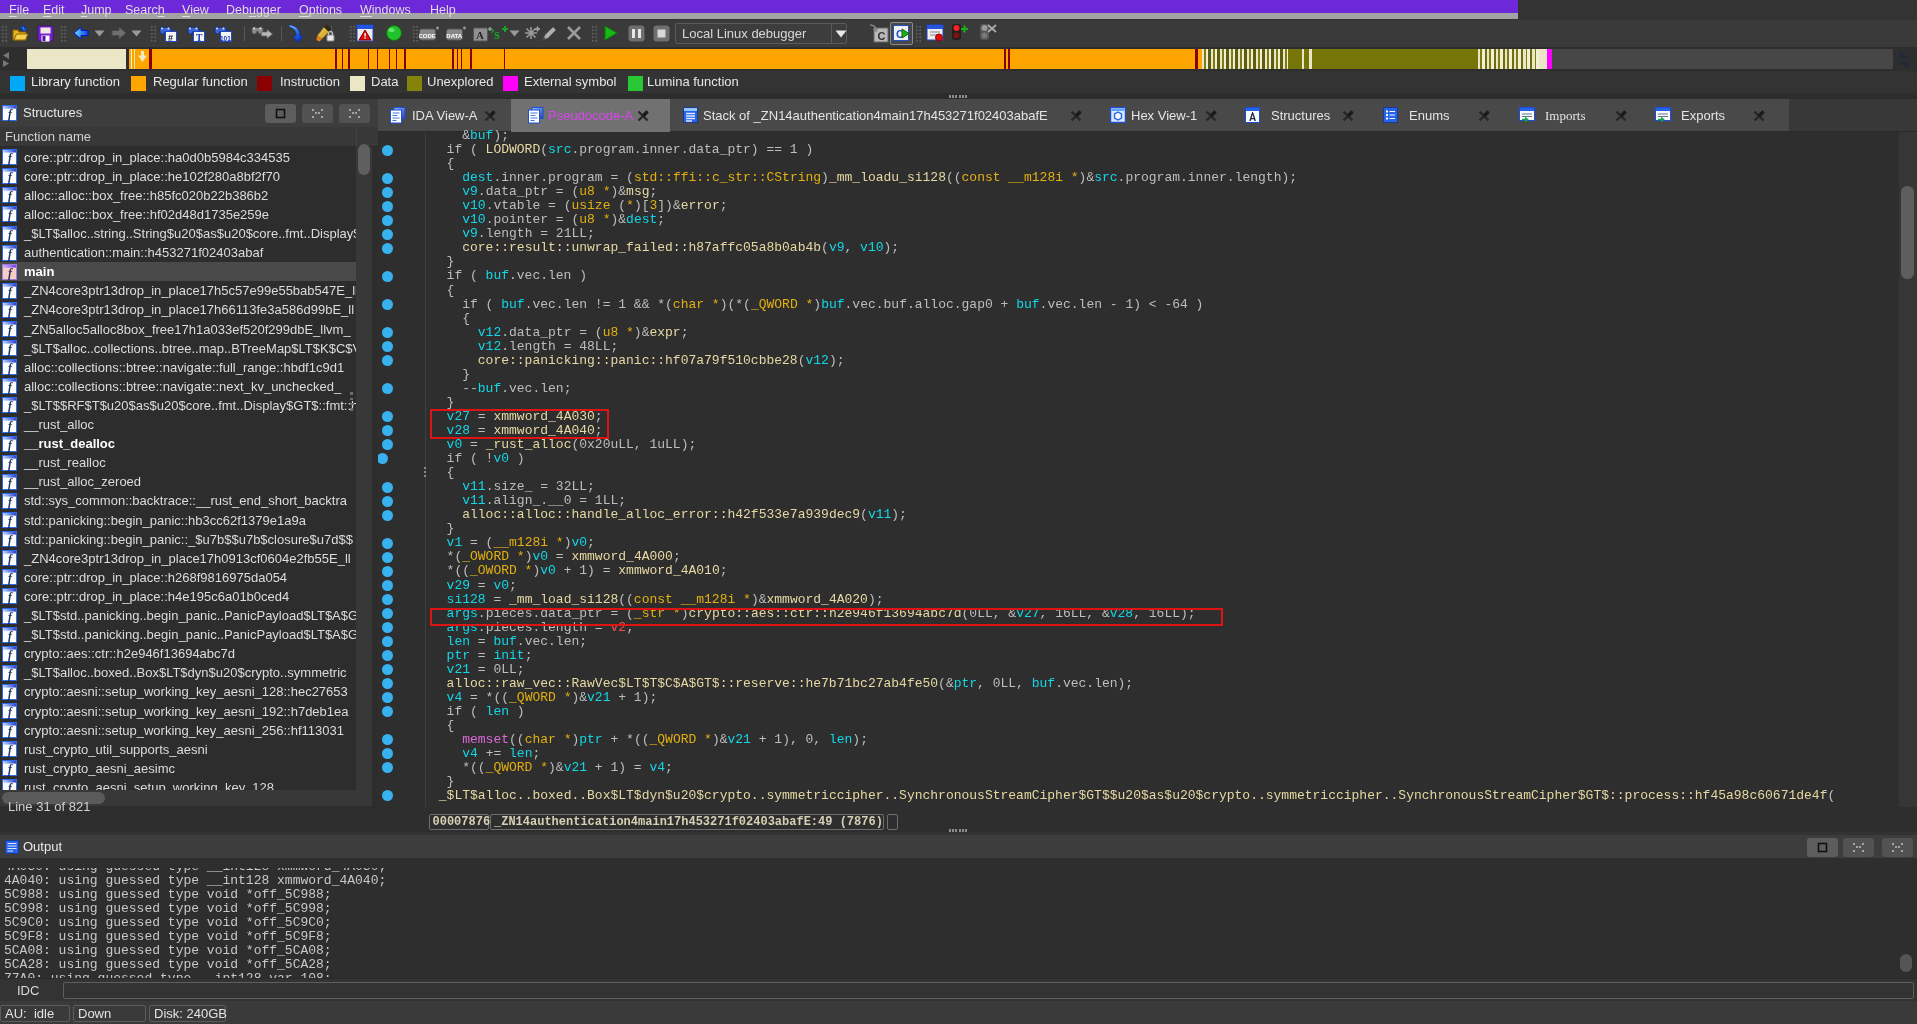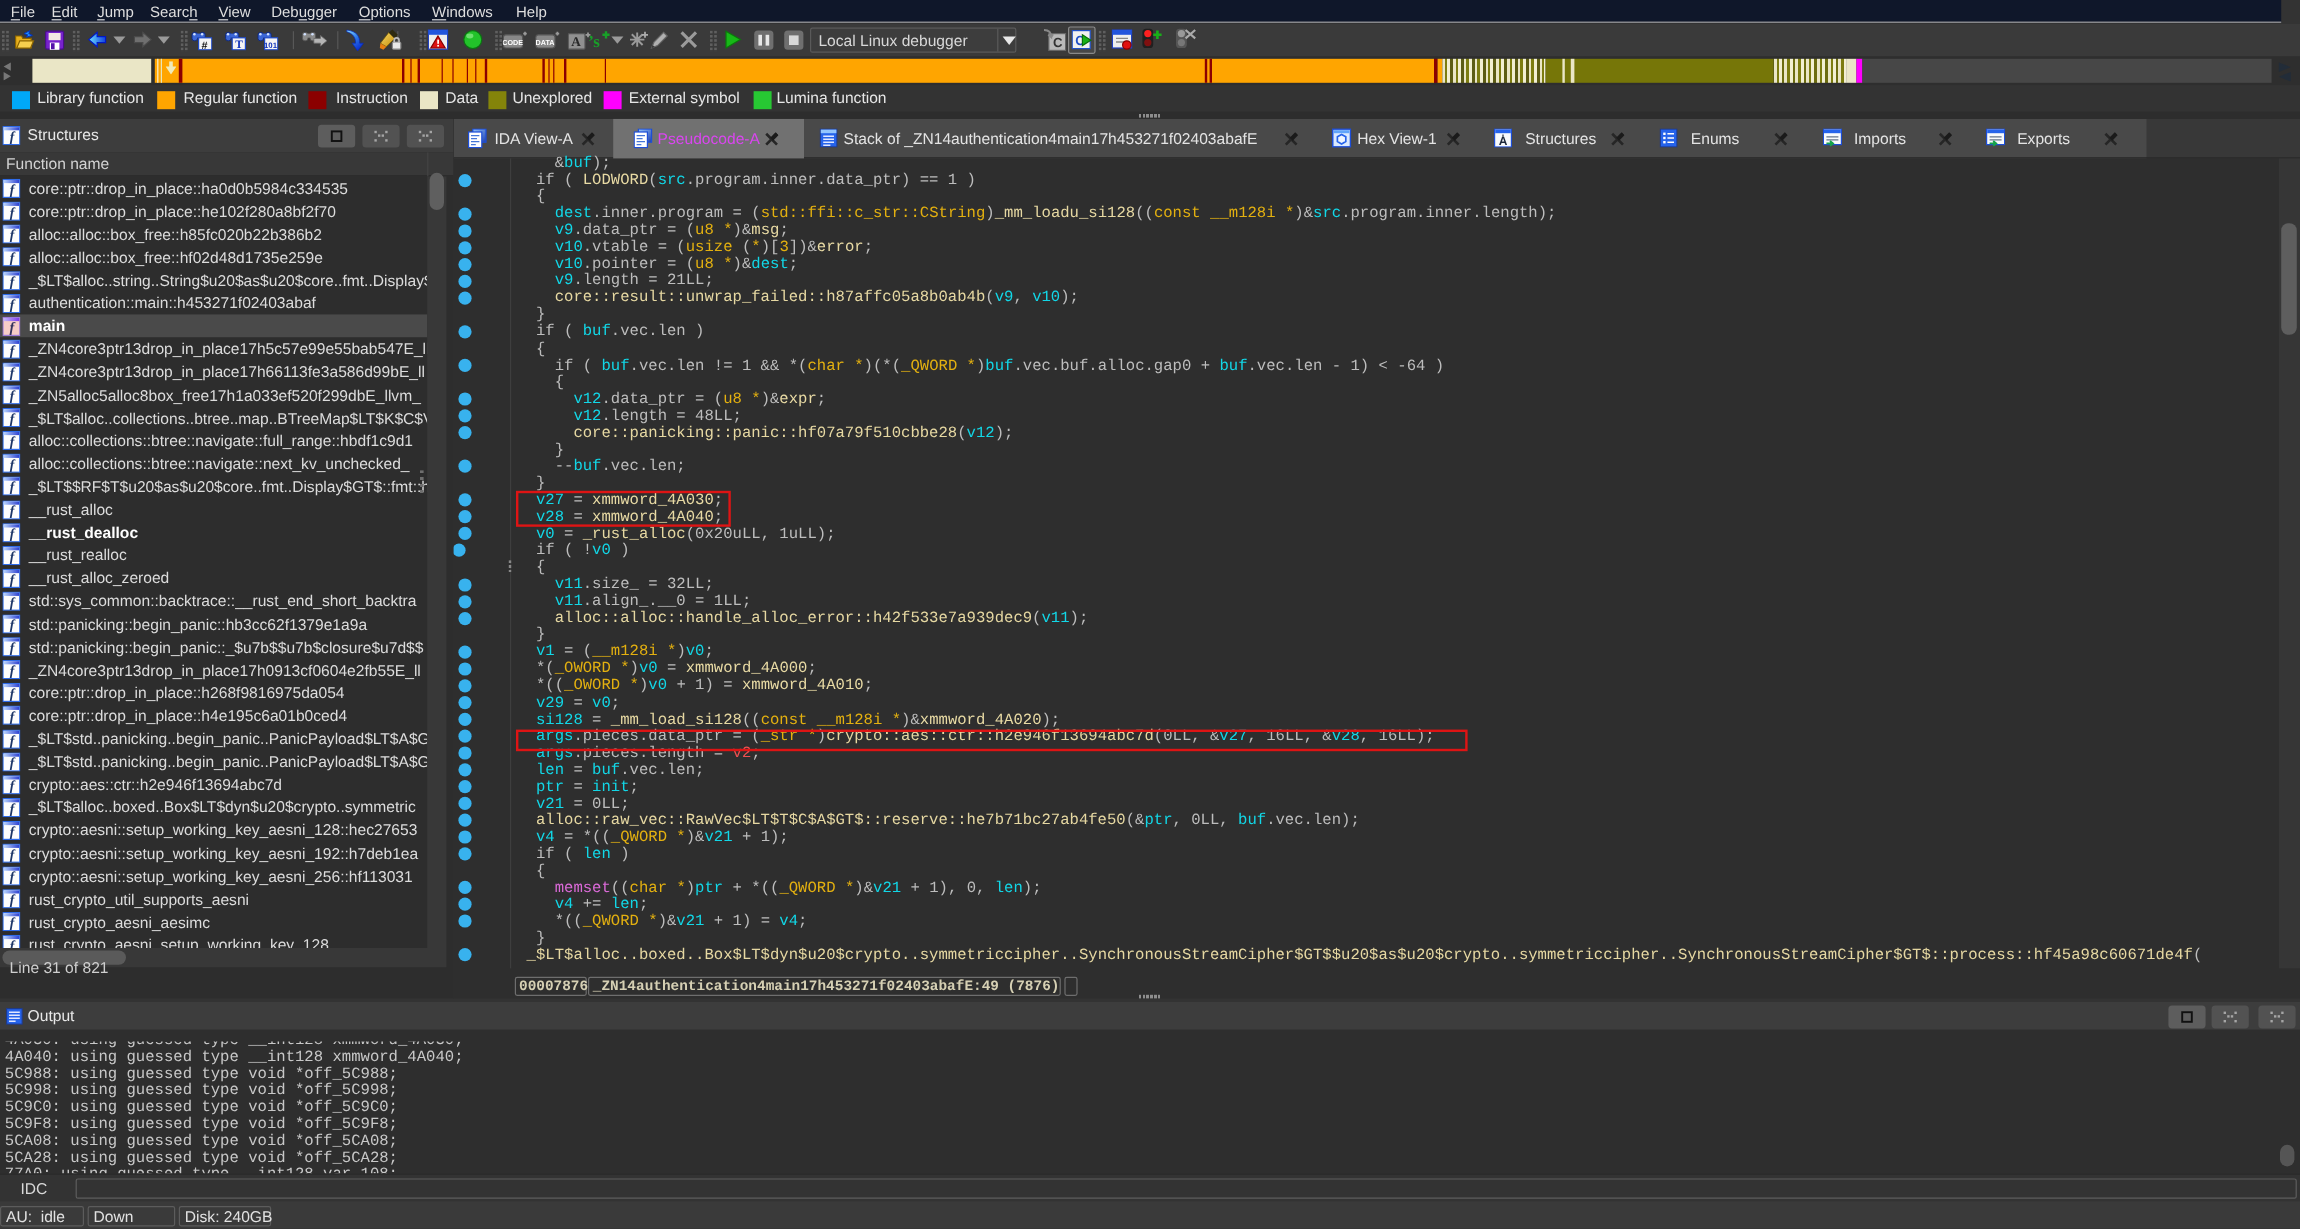--- a/index.html
+++ b/index.html
@@ -16,21 +16,21 @@
 .frow{position:absolute;left:0;width:356px;height:19.1px;overflow:hidden}
 .frow .tx{position:absolute;left:24px;top:0;height:19.1px;line-height:19.5px;font-size:13px;color:#dcdcdc;white-space:pre}
 .ficon{position:absolute;left:2px;top:1.5px}
 .wbtn{position:absolute;width:31px;height:19px;border-radius:3px;background:#5d5d5d}
 .wbtn.d{background:#525252}
 .tabtx{position:absolute;top:0;height:33px;line-height:33px;font-size:13px;color:#e4e4e4;white-space:nowrap}
 .redbox{position:absolute;border:2px solid #de1414}
 .obox{position:absolute;border:1px solid #6e6e6e;border-radius:2px;height:16px;font-family:"Liberation Mono",monospace;font-size:12px;font-weight:bold;color:#d6d0b4;line-height:14px;padding:0 3px;white-space:pre}
 .sbox{position:absolute;border:1px solid #5c5c5c;border-radius:2px;height:17px;font-size:13px;color:#e2e2e2;line-height:16px;padding:0 4px;white-space:pre}
 </style></head><body>
-<div class="abs" style="left:0;top:0;width:1901px;height:19px;background:#0f172a;border-bottom:1px solid #a3a3a3">
+<div class="abs" style="left:0;top:0;width:1518px;height:19px;background:#6d28d9;border-bottom:6px solid #a3a3a3">
 <div class="mi" style="left:9px"><u>F</u>ile</div>
 <div class="mi" style="left:43px"><u>E</u>dit</div>
 <div class="mi" style="left:81px"><u>J</u>ump</div>
 <div class="mi" style="left:125px">Searc<u>h</u></div>
 <div class="mi" style="left:182px"><u>V</u>iew</div>
 <div class="mi" style="left:226px">Deb<u>u</u>gger</div>
 <div class="mi" style="left:299px"><u>O</u>ptions</div>
 <div class="mi" style="left:360px"><u>W</u>indows</div>
 <div class="mi" style="left:430px">Help</div>
 </div>
@@ -708,21 +708,21 @@
       <path d="M10.5 1.5 L6 6" stroke="#1a1a1a" stroke-width="3.4"></path>
     </svg>
 <svg class="abs" style="left:1141px;top:8px" width="16" height="16" viewBox="0 0 16 16">
       <rect x="0.5" y="0.5" width="15" height="13" fill="#f8fafc" stroke="#1d4ed8"></rect>
       <rect x="1" y="1" width="14" height="3" fill="#2563eb"></rect>
       <g stroke="#64748b" stroke-width="1">
         <path d="M3 7 L13 7 M3 9.5 L13 9.5"></path>
       </g>
       <path d="M3 12.5 L8 12.5 M6 10.5 L8.5 12.5 L6 14.5" stroke="#16a34a" stroke-width="1.6" fill="none"></path>
     </svg>
-<div class="tabtx" style="left:1167px;">Imports</div>
+<div class="tabtx" style="left:1167px;font-family:Liberation Serif, serif;">Imports</div>
 <svg class="abs" style="left:1237px;top:11px" width="12" height="12" viewBox="0 0 12 12">
       <path d="M1.5 1.5 L10.5 10.5 M10.5 1.5 L1.5 10.5" stroke="#262626" stroke-width="2.2"></path>
       <path d="M10.5 1.5 L6 6" stroke="#1a1a1a" stroke-width="3.4"></path>
     </svg>
 <svg class="abs" style="left:1277px;top:8px" width="16" height="16" viewBox="0 0 16 16">
       <rect x="0.5" y="0.5" width="15" height="13" fill="#f8fafc" stroke="#1d4ed8"></rect>
       <rect x="1" y="1" width="14" height="3" fill="#2563eb"></rect>
       <g stroke="#64748b" stroke-width="1">
         <path d="M3 7 L13 7 M3 9.5 L13 9.5"></path>
       </g>

